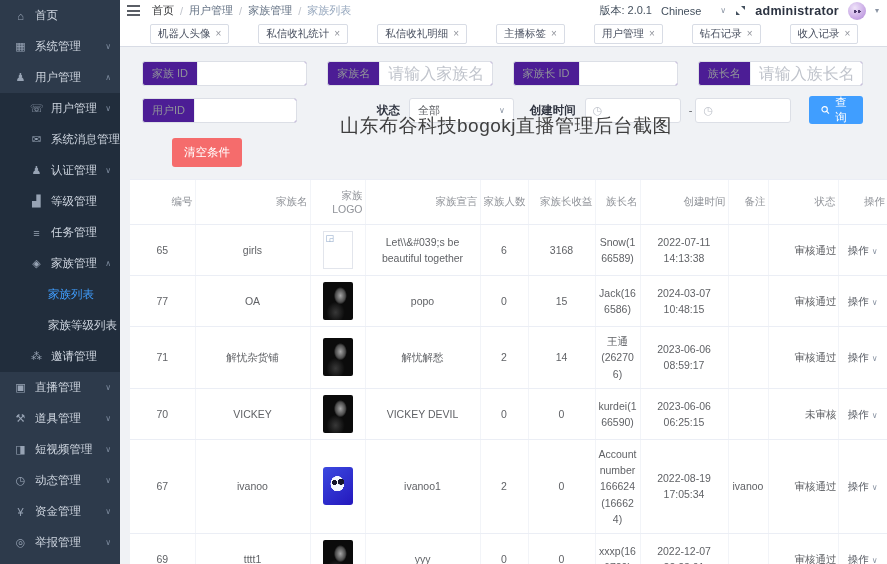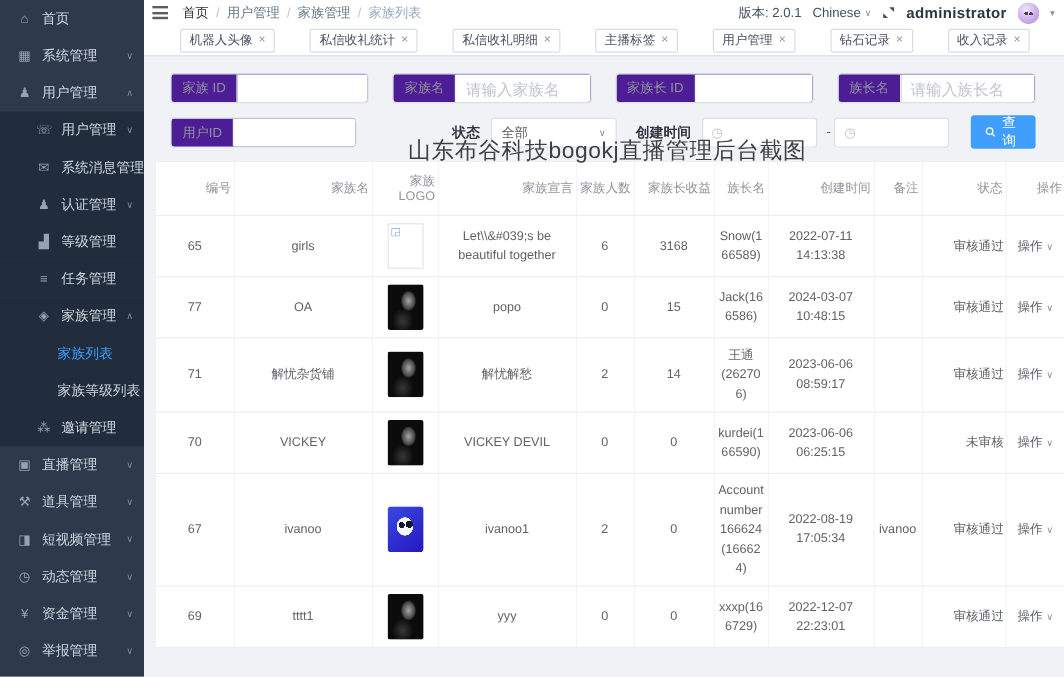--- a/index.html
+++ b/index.html
@@ -22,21 +22,21 @@
   .main { position:absolute; left:120px; top:0; right:0; bottom:0; }
   .navbar { height:21px; background:#fff; display:flex; align-items:center; padding:0 8px 0 7px; }
   .hamburger { width:13px; height:11px; border-top:2px solid #5a5e66; border-bottom:2px solid #5a5e66;
     background:linear-gradient(#5a5e66,#5a5e66) center/100% 2px no-repeat; flex:none; cursor:pointer; }
   .breadcrumb { display:flex; align-items:center; gap:6px; margin-left:12px; font-size:11px; }
   .bc-item { color:#667486; cursor:pointer; }
   .bc-item.first { color:#303133; }
   .bc-item.last { color:#97a8be; cursor:default; }
   .bc-sep { color:#c0c4cc; }
   .nav-right { margin-left:auto; display:flex; align-items:center; gap:9px; font-size:11px; color:#44505e; }
-  .lang { display:flex; align-items:center; gap:3px; cursor:pointer; }
+  .lang { display:flex; align-items:center; gap:19px; cursor:pointer; }
   .caret { font-size:8px; color:#8a94a3; }
   .fs-icon { display:inline-block; line-height:0; cursor:pointer; }
   .username { font-weight:bold; font-size:12.5px; color:#2d3442; letter-spacing:.3px; }
   .avatar { width:18px; height:18px; border-radius:50%; flex:none; cursor:pointer;
     background:
       radial-gradient(circle 1.5px at 40% 52%, #4d3a6e 98%, rgba(0,0,0,0)),
       radial-gradient(circle 1.5px at 62% 52%, #4d3a6e 98%, rgba(0,0,0,0)),
       radial-gradient(circle at 38% 32%, #f0e4fa, #c3a1e2 70%, #a97fd0); }
 
   
@@ -45,21 +45,21 @@
   .tab { height:20px; border:1px solid #d8dce5; background:#fff; padding:0 7px; font-size:10.5px; color:#495060;
     display:inline-flex; align-items:center; gap:5px; flex:none; cursor:pointer; border-radius:2px;margin-left:24px; }
   .tab .tab-close { font-size:10px; color:#90939b; line-height:1; cursor:pointer; }
 
   
   .content { position:absolute; top:48px; left:0; right:0; bottom:0; background:#f0f2f5; overflow:hidden; }
   .filters { padding:13px 24px 0 22px; }
   .filter-row { display:flex; align-items:center; margin-bottom:10px; }
   .input-group { display:flex; height:25px; background:#4c1d95; border:1px solid #dcdfe6; border-radius:3px; overflow:hidden; }
   .ig-label { padding:0 9px; font-size:11px; color:#909399; display:flex; align-items:center; white-space:nowrap; border-right:1px solid #ebeef3; }
-  .ig-input { flex:1; border:none; outline:none; padding:12px 8px; font-size:13px; color:#606266; min-width:0; font-family:Liberation Sans, sans-serif; }
+  .ig-input { flex:1; border:none; outline:none; padding:12px 8px; font-size:16px; color:#606266; min-width:0; font-family:Liberation Serif, serif; }
   .ig-input::placeholder { color:#c0c4cc; }
   .fg { flex:1; }
   .fg + .fg { margin-left:20px; }
   .plain-label { font-size:11.5px; color:#2f3440; font-weight:bold; white-space:nowrap; }
   .select-box { display:flex; align-items:center; width:118px; height:25px; background:#fff; border:1px solid #dcdfe6;
     border-radius:3px; padding:0 8px; font-size:11px; color:#606266; margin-left:9px; cursor:pointer; }
   .select-box .caret { margin-left:auto; }
   .date-box { display:flex; align-items:center; gap:5px; width:108px; height:25px; background:#fff; border:1px solid #dcdfe6;
     border-radius:3px; padding:0 7px; font-size:11px; color:#c0c4cc; margin-left:9px; cursor:text; }
   .date-sep { margin:0 3px 0 8px; color:#606266; font-size:11px; }
@@ -343,20 +343,21 @@
             <span>◷</span>
           </span>
           <button class="btn search-btn">
             <svg width="10" height="10" viewBox="0 0 10 10">
                 <circle cx="4.2" cy="4.2" r="3.1" fill="none" stroke="#fff" stroke-width="1.3"></circle>
                 <line x1="6.6" y1="6.6" x2="9.2" y2="9.2" stroke="#fff" stroke-width="1.3"></line>
               </svg>
             <span>查询</span>
           </button>
         </div>
+        <button class="btn clear-btn">清空条件</button>
       </div>
 
       <div class="table-wrap">
         <table>
           <colgroup>
             <col style="width:65px">
               <col style="width:115px">
               <col style="width:55px">
               <col style="width:115px">
             <col style="width:48px">

